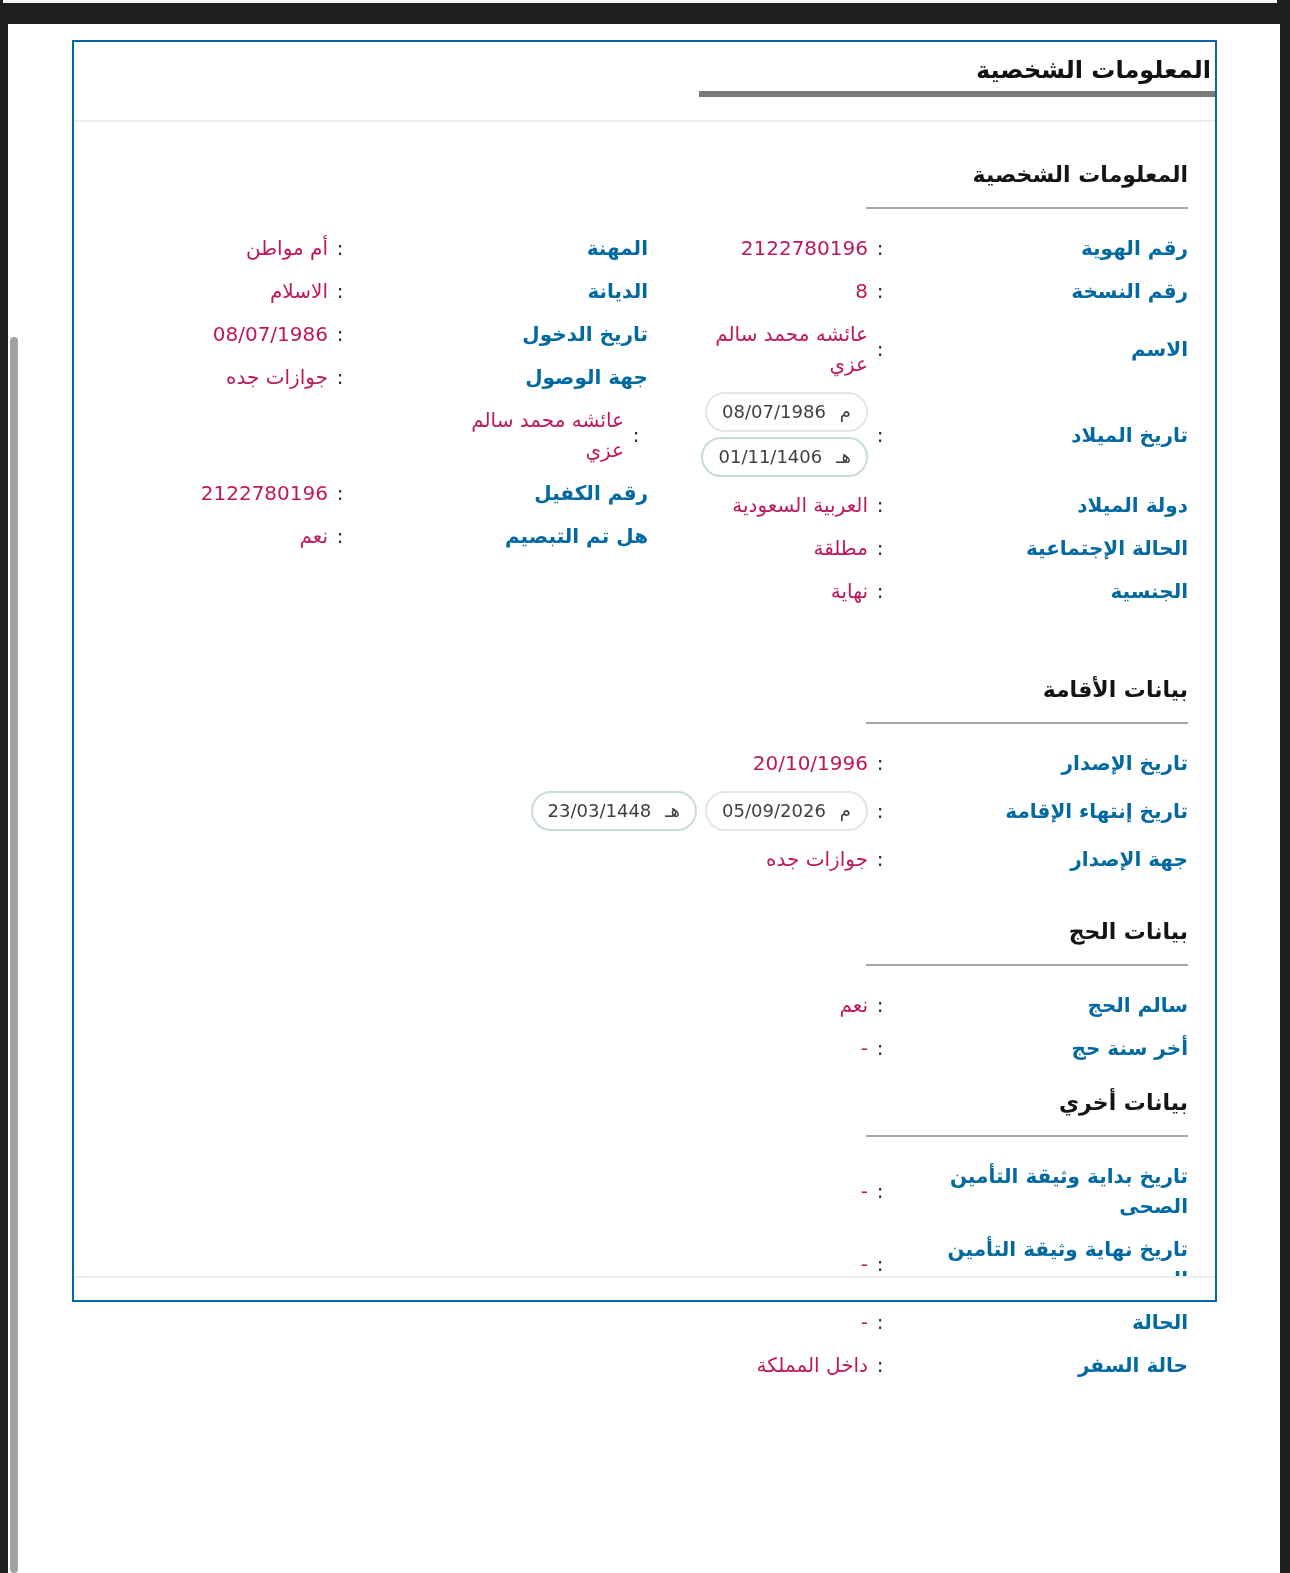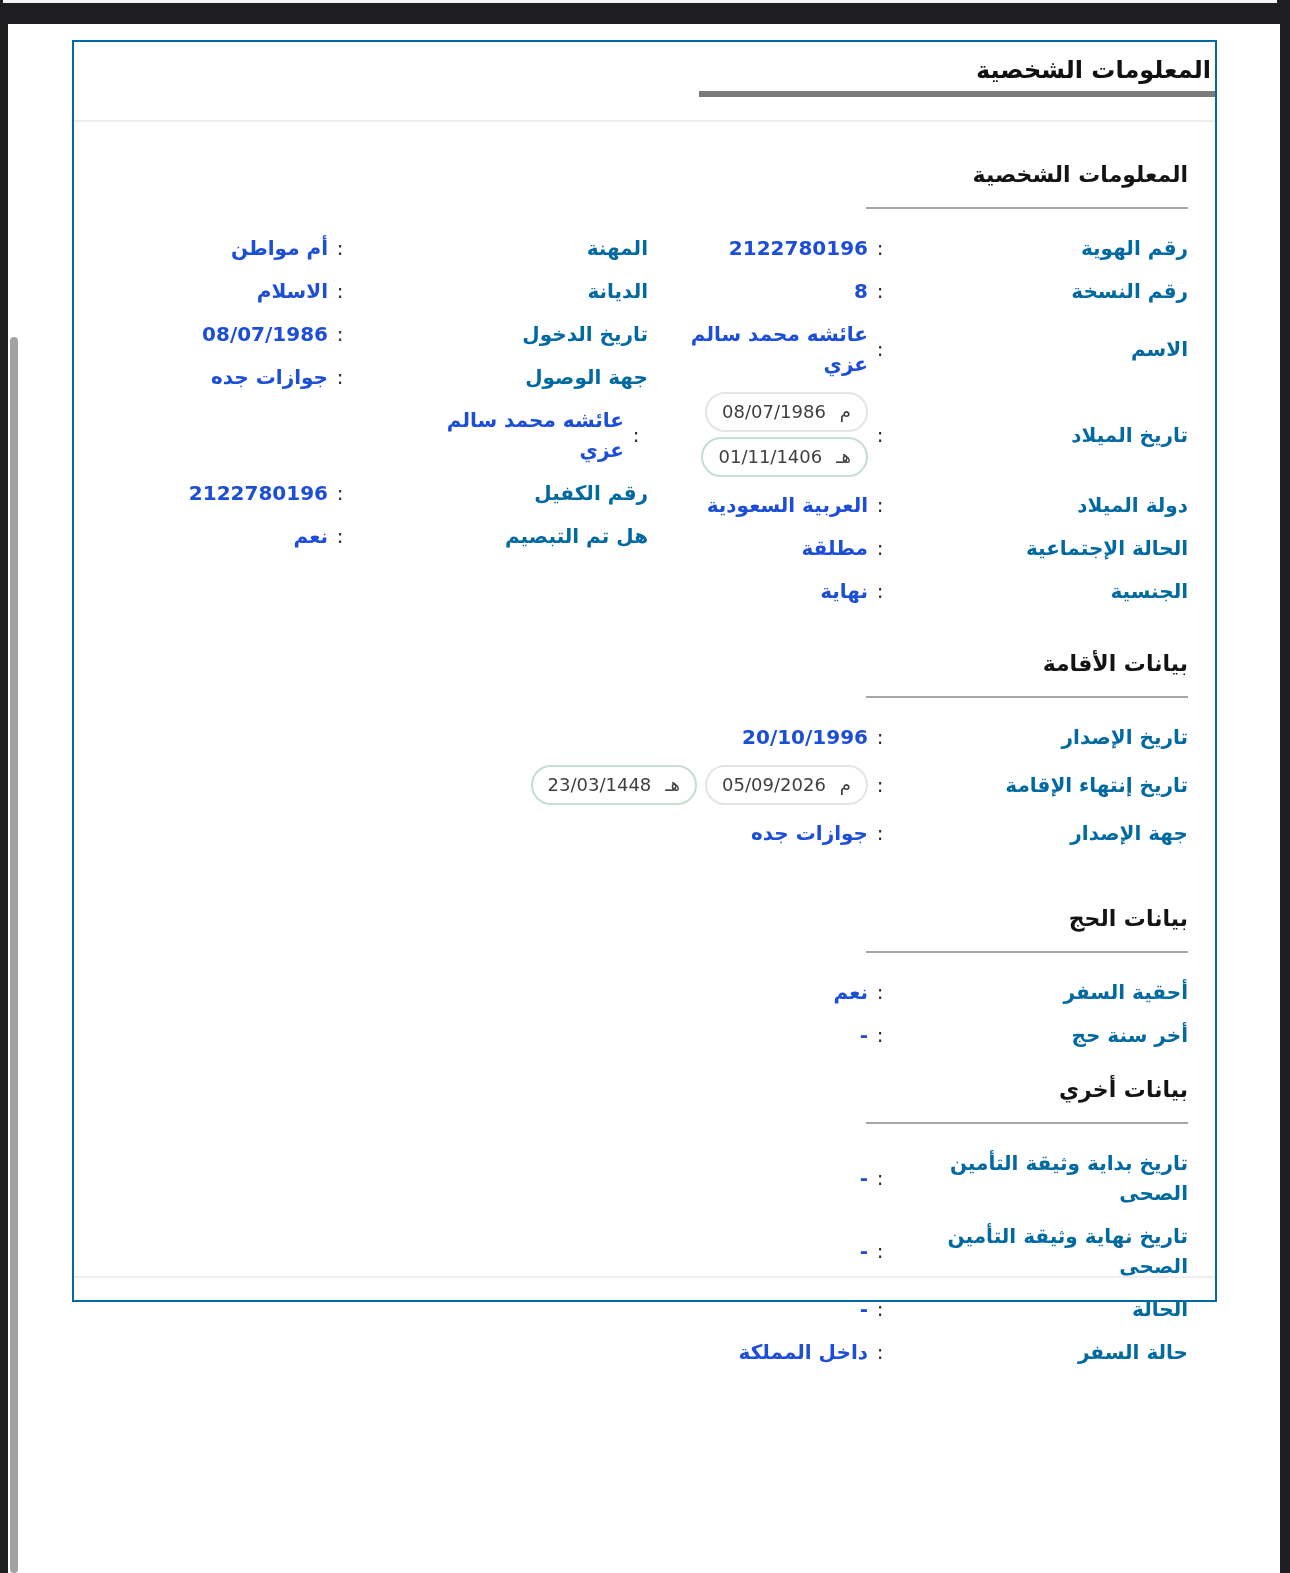--- a/index.html
+++ b/index.html
@@ -20,30 +20,30 @@
   }
   .card-header{height:80px;border-bottom:2px solid #ededed;position:relative;box-sizing:border-box;}
   .window-title{font-size:24px;font-weight:bold;color:#111;padding:13px 4px 0 0;line-height:30px;}
   .accent-bar{position:absolute;right:0;top:49px;width:516px;height:6px;background:#7a7a7a;}
   .card-body{padding:0 27px 0 20px;}
   .card-footer{position:absolute;bottom:0;left:0;right:0;height:22px;border-top:2px solid #ededed;background:#fff;}
   
   .sec-heading{font-size:22px;font-weight:bold;color:#141414;line-height:34px;}
   .sec-underline{width:322px;border-top:2px solid #a6a6a6;height:0;margin:15px 0 24px 0;}
   .sec-personal{margin-top:36px;}
-  .sec-residence{margin-top:28px;}
-  .sec-hajj{margin-top:54px;}
+  .sec-residence{margin-top:54px;}
+  .sec-hajj{margin-top:41px;}
   .sec-other{margin-top:23px;}
   .cols{display:flex;gap:30px;align-items:flex-start;}
   .col{width:510px;flex-shrink:0;}
   
   .field{display:flex;align-items:center;margin-bottom:13px;font-size:20px;line-height:30px;}
   .flabel{width:296px;flex-shrink:0;font-weight:bold;color:#0369a1;}
   .fcolon{width:24px;flex-shrink:0;text-align:center;color:#2b2b2b;}
-  .fvalue{width:190px;color:#1d4ed8;font-weight:bold;}
+  .fvalue{width:190px;color:#be185d;}
   
   .pill{
     display:inline-flex;align-items:center;justify-content:space-between;
     min-width:158px;height:40px;box-sizing:border-box;border-radius:21px;
     padding:0 15px;font-size:18px;color:#3f3f3f;background:#fff;gap:14px;
   }
   .pill-greg{border:2px solid #e3e7e4;}
   .pill-hijri{border:2px solid #c7ddcf;}
   .pill-stack{display:flex;flex-direction:column;gap:5px;align-items:flex-start;}
   .pill-row{display:flex;gap:8px;align-items:center;}
@@ -199,21 +199,21 @@
         <span class="fcolon">:</span>
         <span class="fvalue">جوازات جده</span>
       </div>
     </div>
 
     <div class="sec sec-hajj">
       <div class="sec-heading">بيانات الحج</div>
       <div class="sec-underline"></div>
 
       <div class="field">
-        <span class="flabel">أحقية السفر</span>
+        <span class="flabel">سالم الحج</span>
         <span class="fcolon">:</span>
         <span class="fvalue">نعم</span>
       </div>
 
       <div class="field">
         <span class="flabel">أخر سنة حج</span>
         <span class="fcolon">:</span>
         <span class="fvalue">-</span>
       </div>
     </div>

